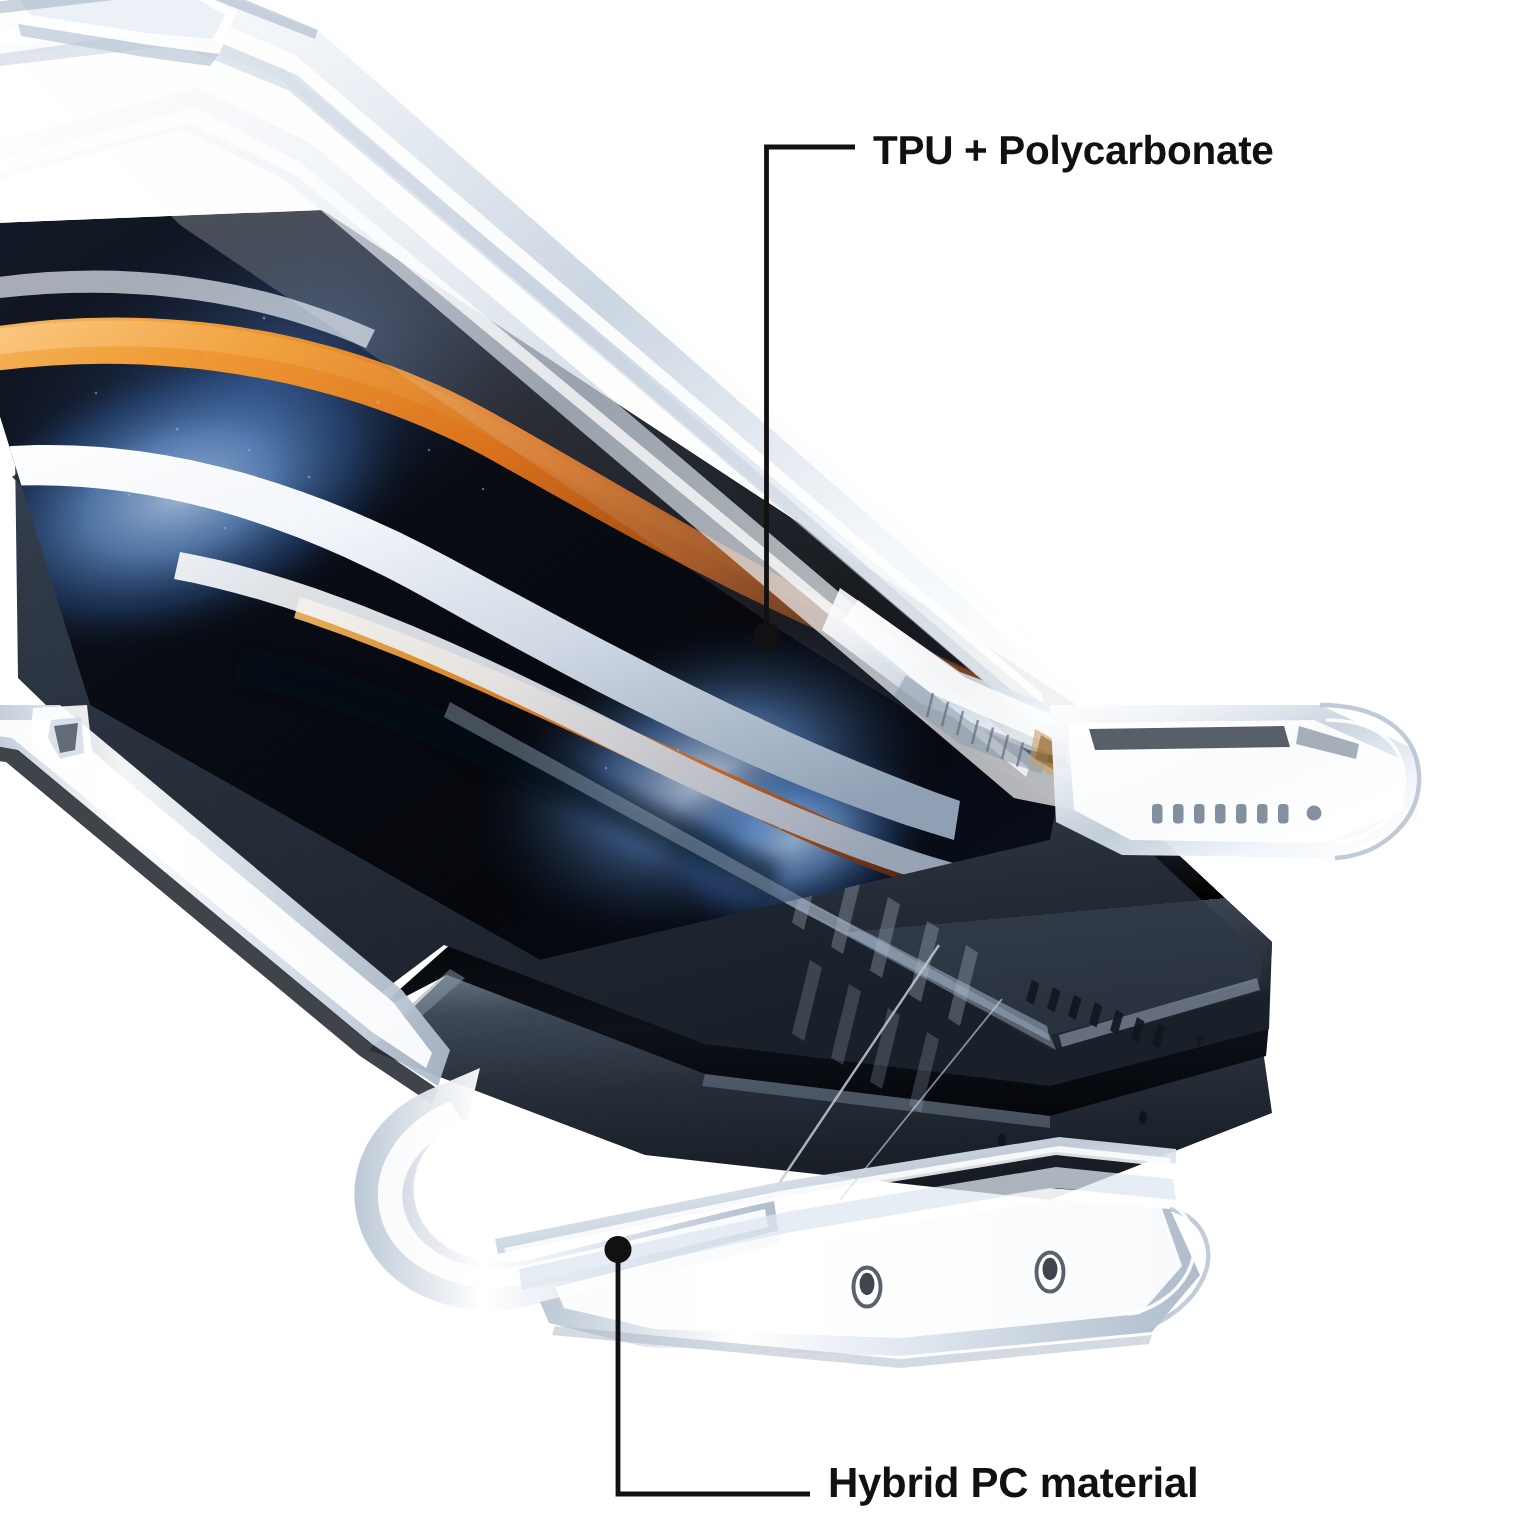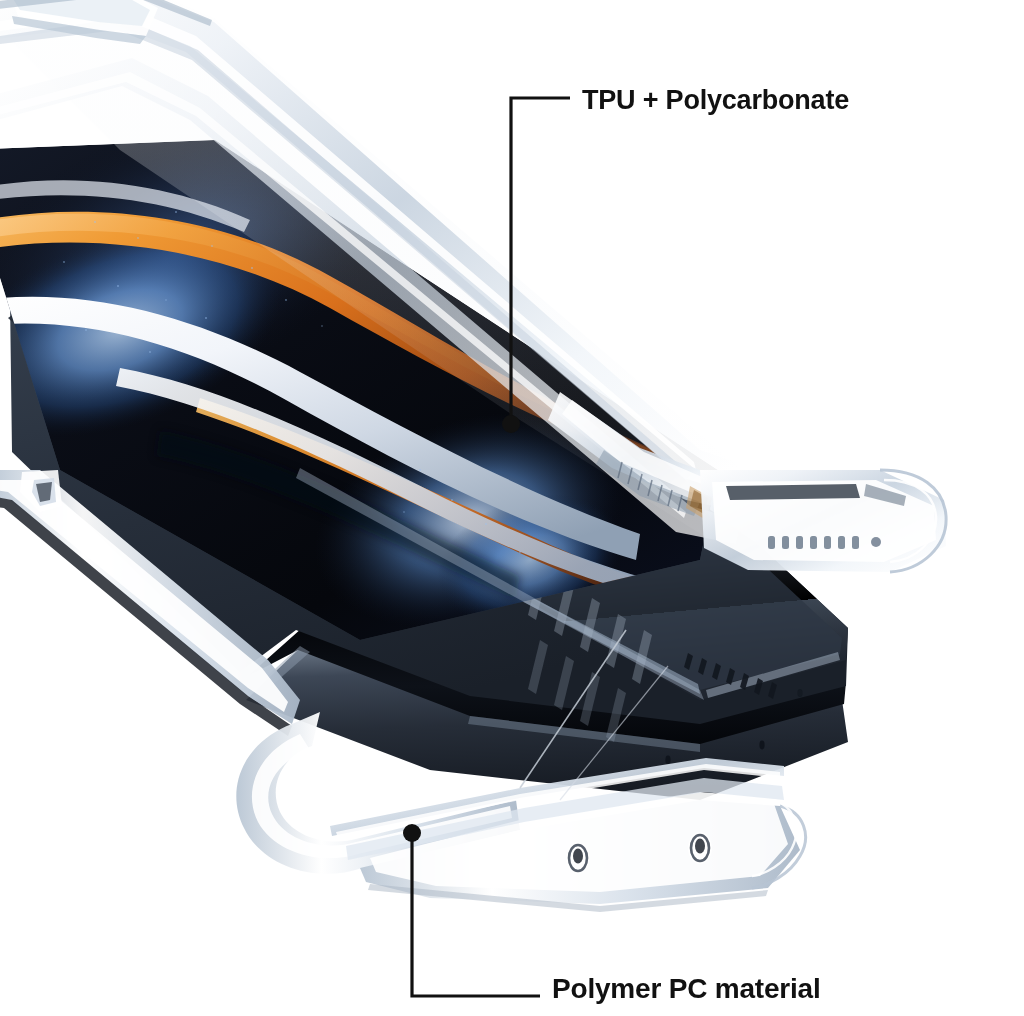--- a/index.html
+++ b/index.html
@@ -435,15 +435,15 @@
     </g>
     <circle cx="511" cy="424" r="9" fill="#111111"></circle>
     <circle cx="412" cy="833" r="9" fill="#111111"></circle>
 
   </svg>
   </div>
 
   <div class="callout-text" id="label-tpu">TPU + Polycarbonate</div>
 
 
-  <div class="callout-text" id="label-pc">Polymer PC material</div>
+  <div class="callout-text" id="label-pc">Hybrid PC material</div>
 
 </div>
 
 </body></html>

